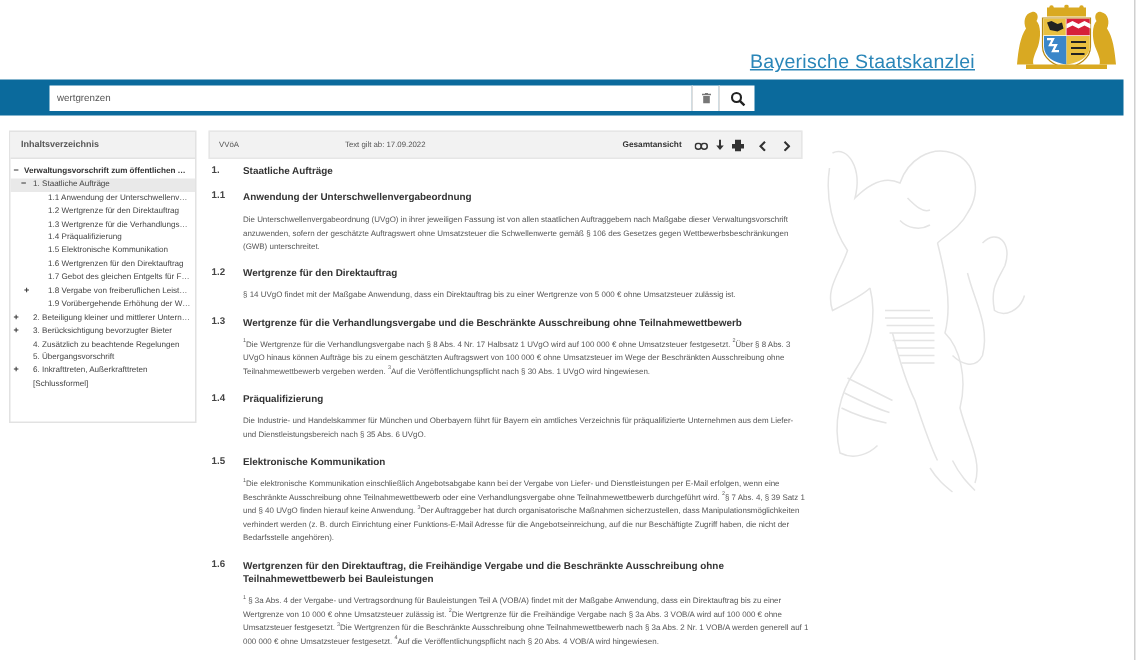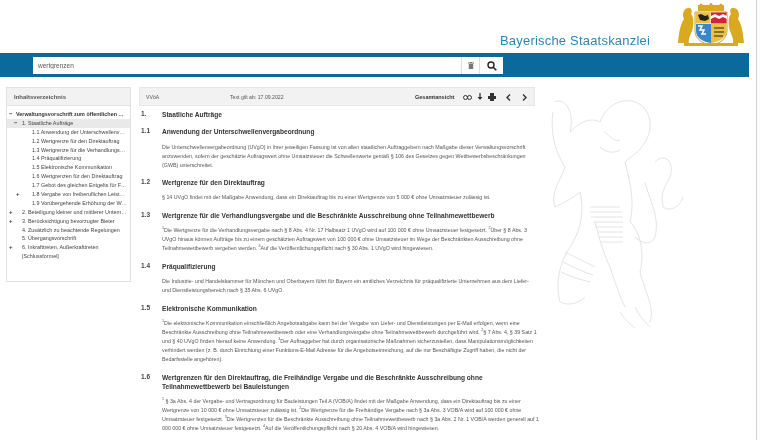--- a/index.html
+++ b/index.html
@@ -4,20 +4,21 @@
 <style>
   html, body { margin:0; padding:0; }
   body {
     width:760px; height:440px; overflow:hidden; background:#ffffff;
     font-family:"Liberation Sans", sans-serif; color:#333; position:relative;
   }
   .header { position:absolute; left:0; top:0; width:760px; height:52px; }
   .brand {
     position:absolute; right:110px; top:33px; font-size:13px; color:#2a86b8;
     letter-spacing:0.2px;
+    text-decoration:underline;
   }
   .coat {
     position:absolute; left:676px; top:3px; width:70px; height:43px;
   }
   .right-edge { position:absolute; left:756px; top:0; width:1px; height:440px; background:#d0d0d0; }
   .searchbar {
     position:absolute; left:0; top:53px; width:749px; height:24px; background:#0b6a9c;
   }
   .search-input {
     position:absolute; left:33px; top:57px; width:428px; height:17px; background:#fff;

